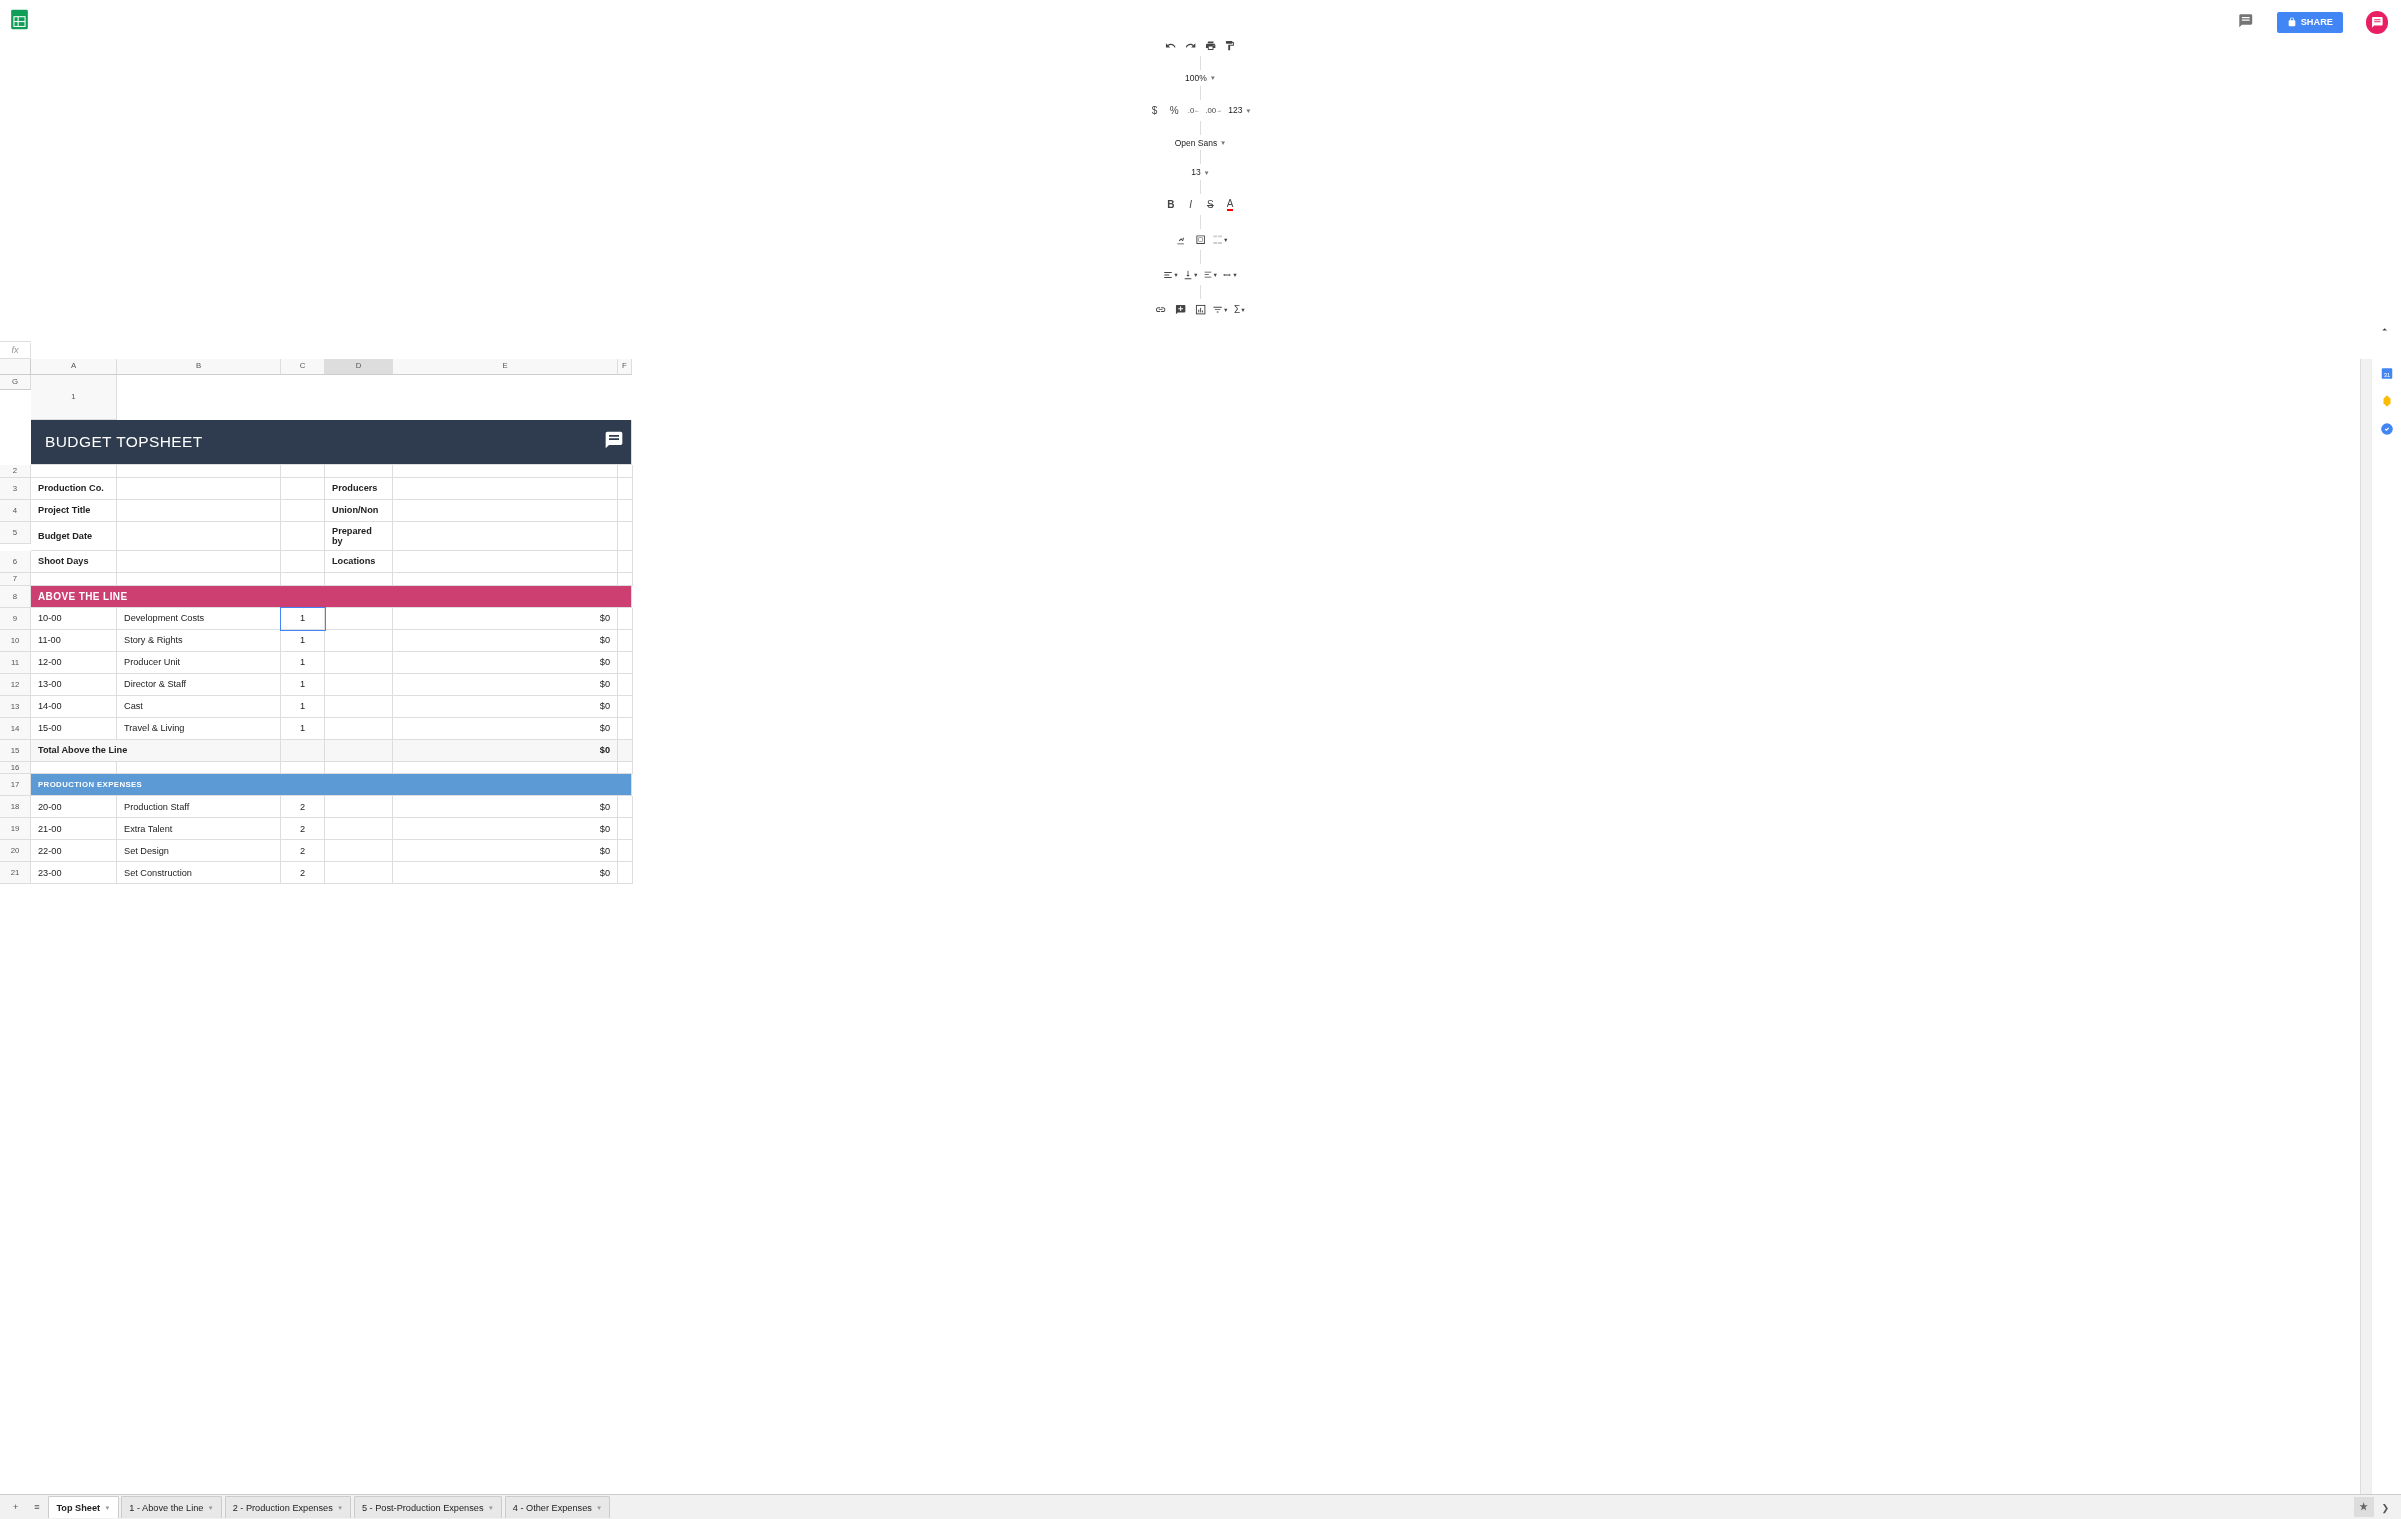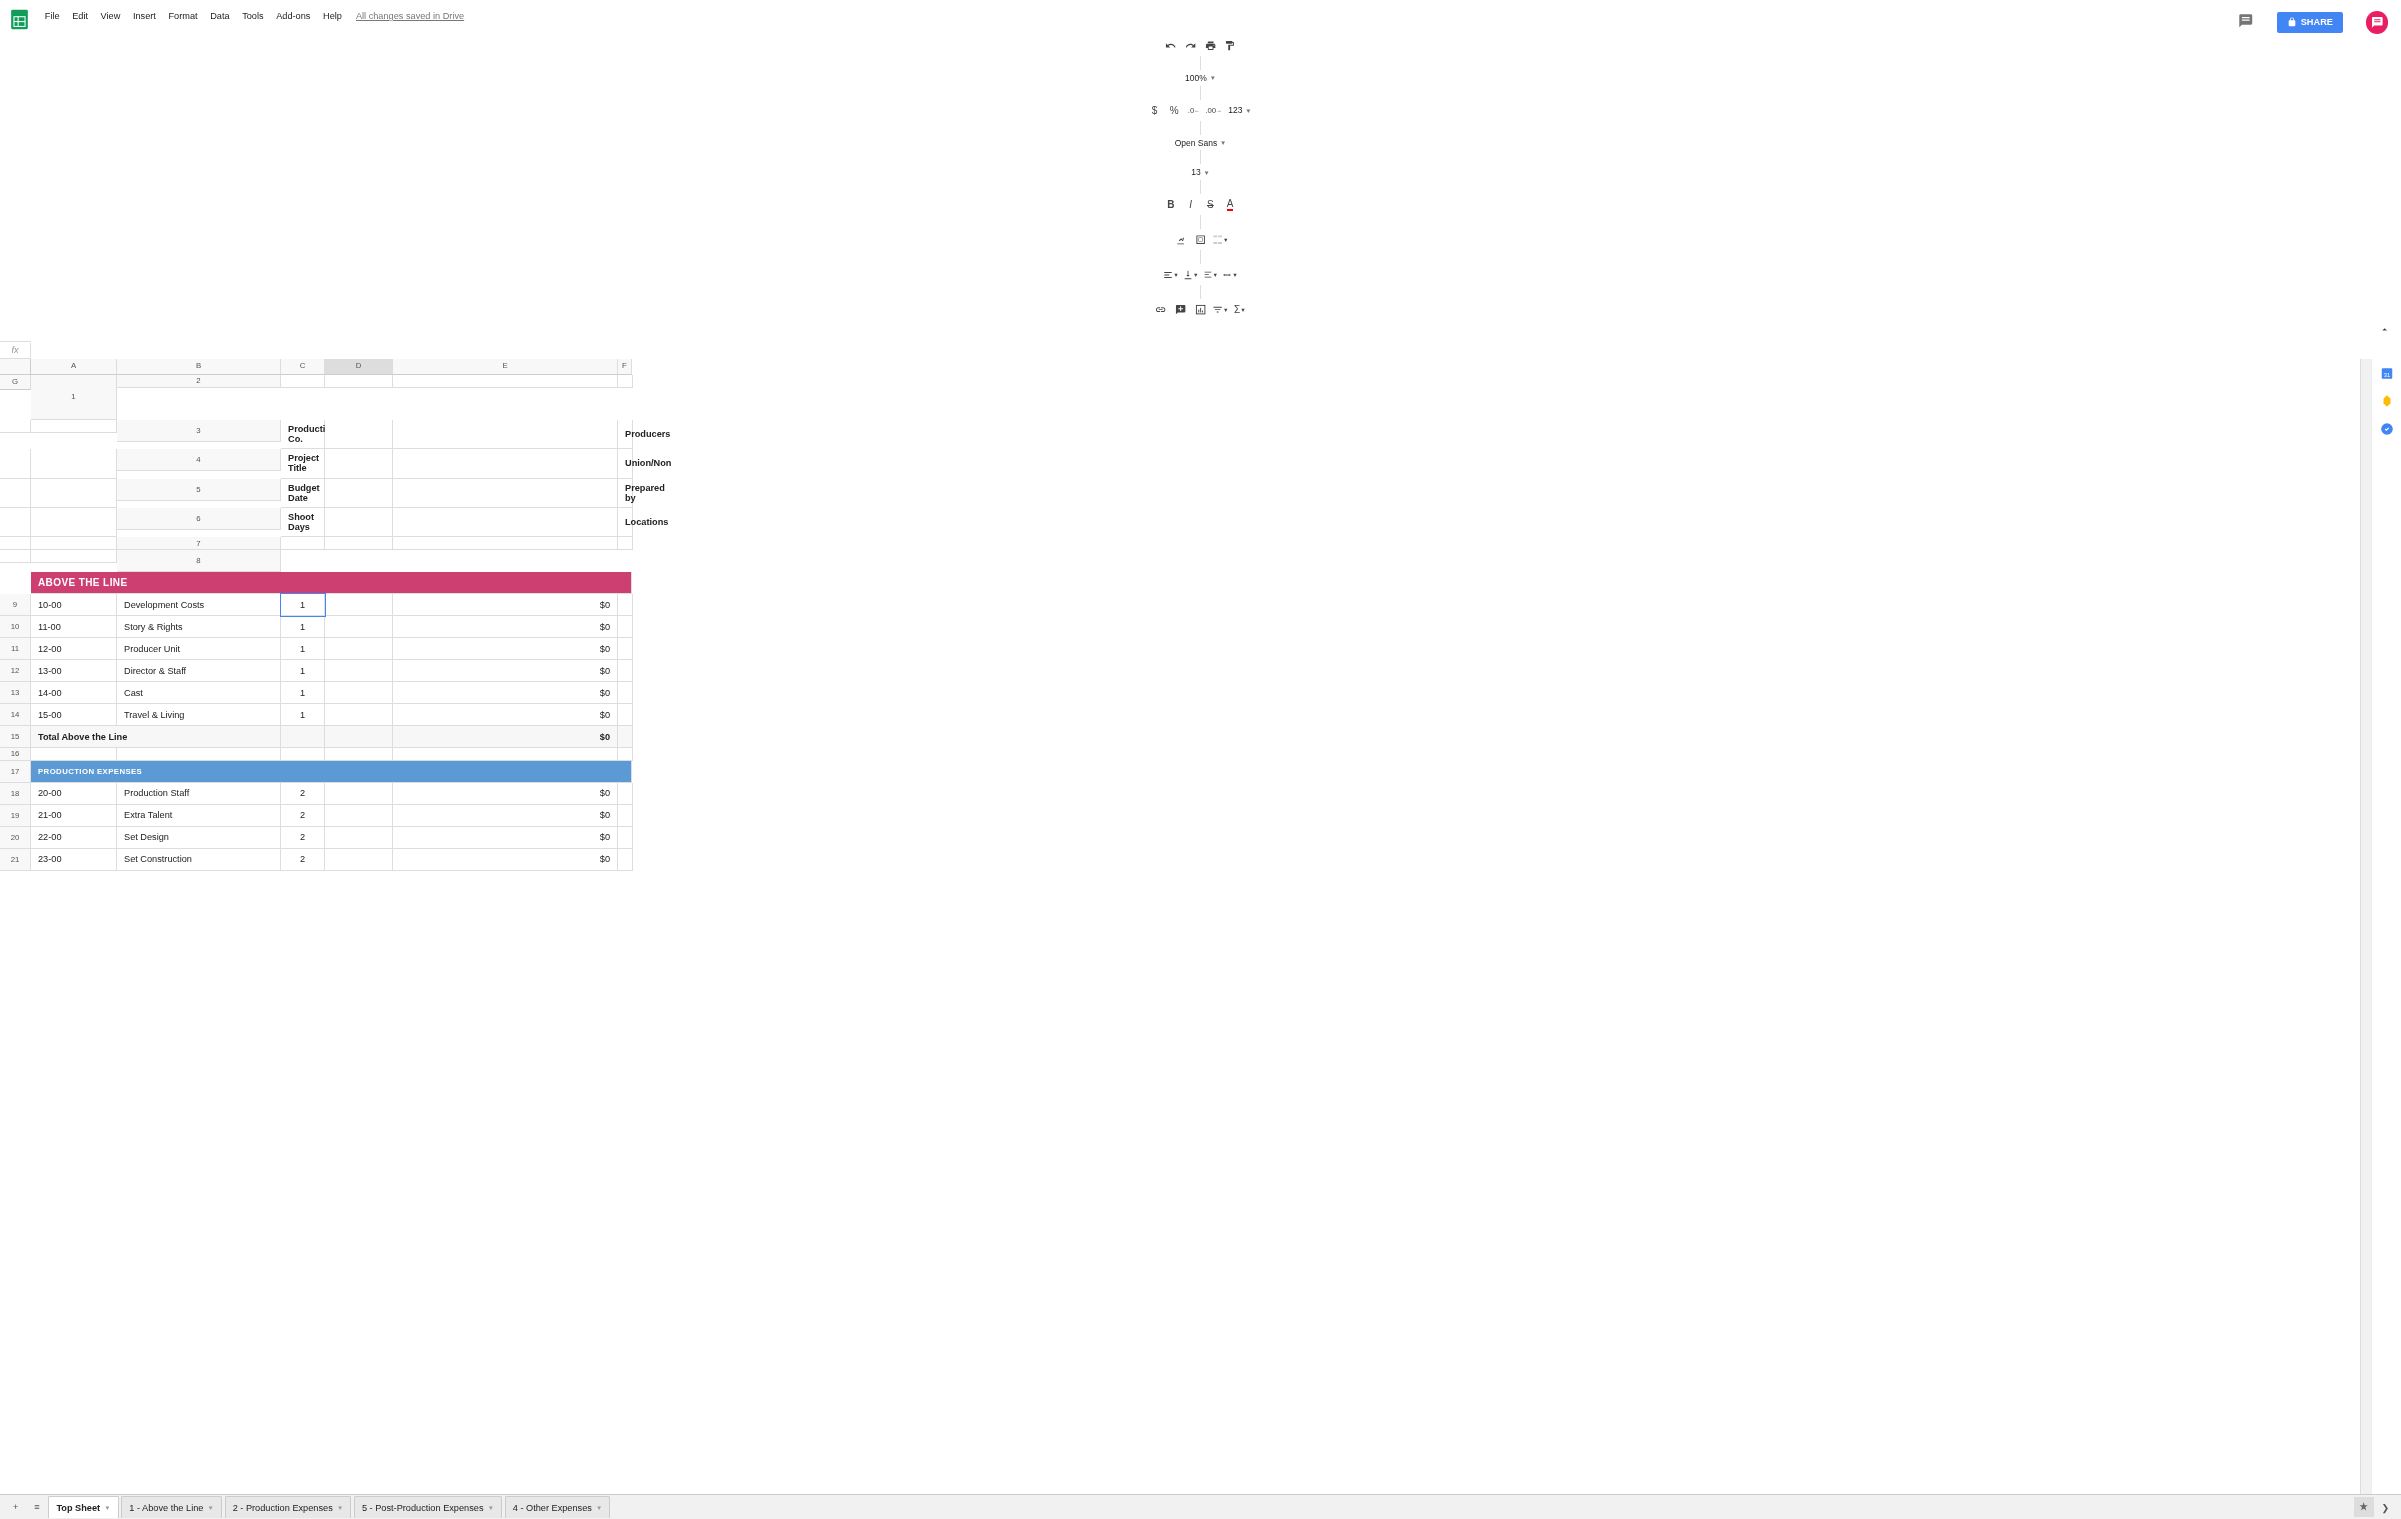--- a/index.html
+++ b/index.html
@@ -83,33 +83,20 @@
   <div class="header">
     <div class="logo">
       <svg viewBox="0 0 36 36">
           <rect x="6" y="4" width="24" height="28" rx="2" fill="#0f9d58"></rect>
           <rect x="10" y="14" width="16" height="14" fill="none" stroke="#fff" stroke-width="1.5"></rect>
           <line x1="10" y1="21" x2="26" y2="21" stroke="#fff" stroke-width="1.5"></line>
           <line x1="16" y1="14" x2="16" y2="28" stroke="#fff" stroke-width="1.5"></line>
         </svg>
     </div>
     <div class="title-area">
-      <div class="menu-bar" id="menu-bar">
-
-      <span class="menu-item">File</span>
-          <span class="menu-item">Edit</span>
-          <span class="menu-item">View</span>
-          <span class="menu-item">Insert</span>
-          <span class="menu-item">Format</span>
-          <span class="menu-item">Data</span>
-          <span class="menu-item">Tools</span>
-          <span class="menu-item">Add-ons</span>
-          <span class="menu-item">Help</span>
-          <span class="save-status">All changes saved in Drive</span>
-        </div>
     </div>
     <div class="header-right">
       <span class="comment-icon">
         <svg width="15.5" height="15.5" viewBox="0 0 24 24">
             <path fill="#757575" d="M20 2H4c-1.1 0-2 .9-2 2v18l4-4h14c1.1 0 2-.9 2-2V4c0-1.1-.9-2-2-2zm-2 10H6v-2h12v2zm0-4H6V6h12v2z"></path>
           </svg>
       </span>
       <button class="share-btn">
         <svg width="10" height="10" viewBox="0 0 24 24">
             <path fill="#fff" d="M18 8h-1V6c0-2.76-2.24-5-5-5S7 3.24 7 6v2H6c-1.1 0-2 .9-2 2v10c0 1.1.9 2 2 2h12c1.1 0 2-.9 2-2V10c0-1.1-.9-2-2-2zM9 6c0-1.66 1.34-3 3-3s3 1.34 3 3v2H9V6z"></path>
@@ -282,20 +269,26 @@
       <div class="grid" id="grid">
           <div class="corner"></div>
           <div class="col-header">A</div>
           <div class="col-header">B</div>
           <div class="col-header">C</div>
           <div class="col-header selected">D</div>
           <div class="col-header">E</div>
           <div class="col-header">F</div>
           <div class="col-header">G</div>
           <div class="row-header" style="height:45px">1</div>
+          <div class="cell header-dark row-span-all" style="height:45px;padding-left:14px;">
+            <span>BUDGET TOPSHEET</span>
+            <span class="sb-logo"><svg width="20" height="20" viewBox="0 0 24 24">
+                <path fill="#fff" d="M20 2H4c-1.1 0-2 .9-2 2v18l4-4h14c1.1 0 2-.9 2-2V4c0-1.1-.9-2-2-2zm-2 10H6v-2h12v2zm0-4H6V6h12v2z"></path>
+              </svg></span>
+          </div>
           <div class="row-header" style="height:12.7px">2</div>
           <div class="cell " style="height:12.7px"></div>
           <div class="cell " style="height:12.7px"></div>
           <div class="cell " style="height:12.7px"></div>
           <div class="cell " style="height:12.7px"></div>
           <div class="cell " style="height:12.7px"></div>
           <div class="cell " style="height:12.7px"></div>
           <div class="row-header" style="height:22px">3</div>
           <div class="cell bold">Production Co.</div>
           <div class="cell"></div>

